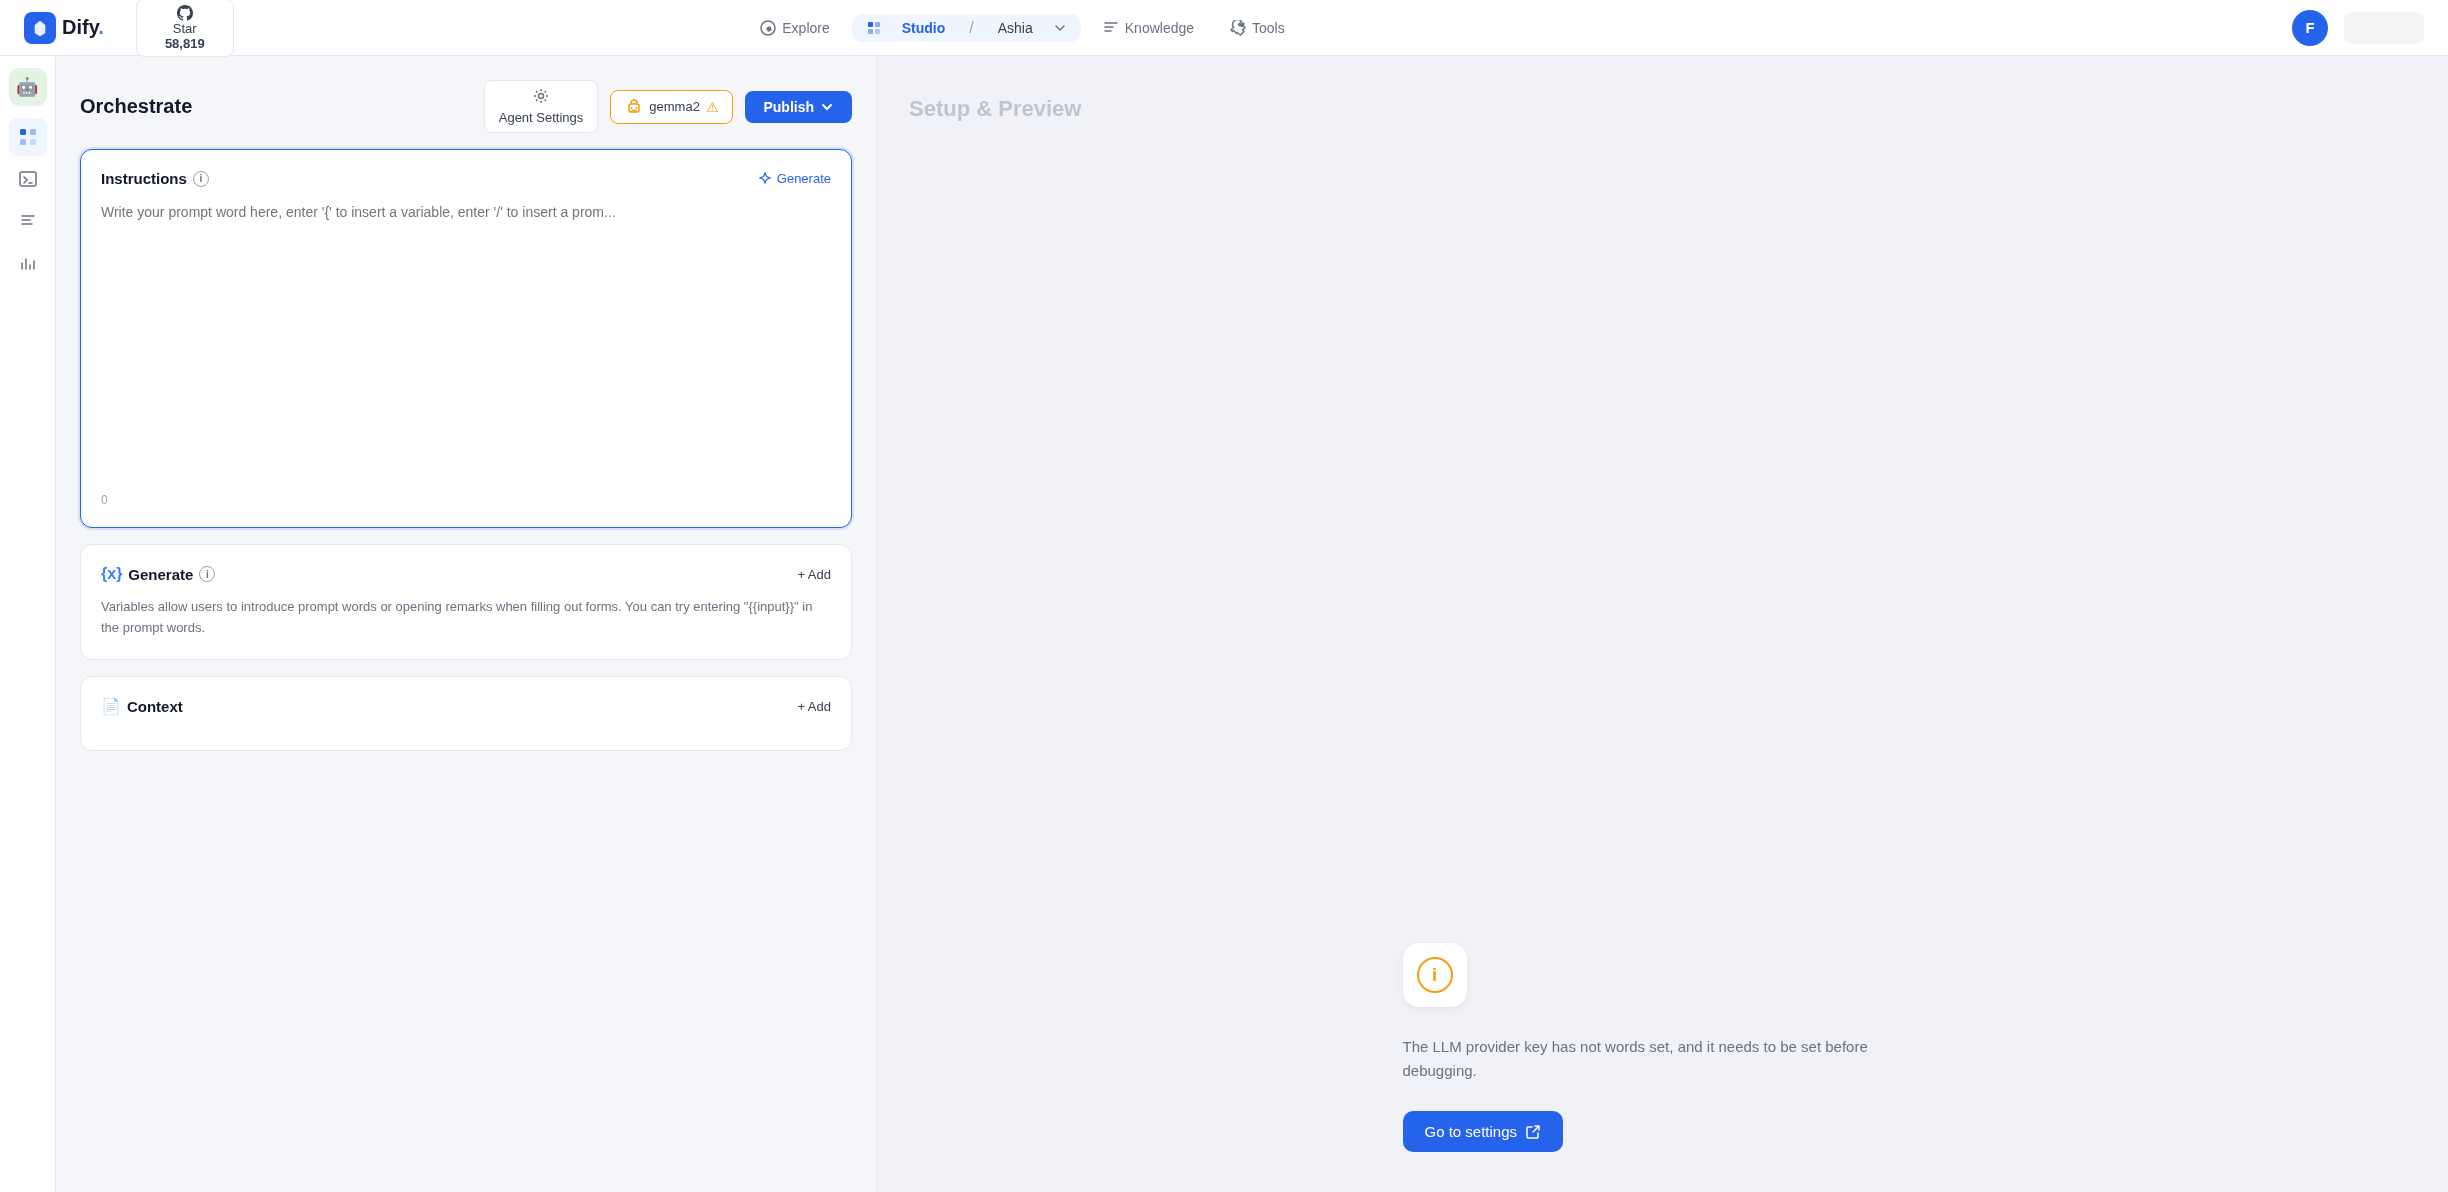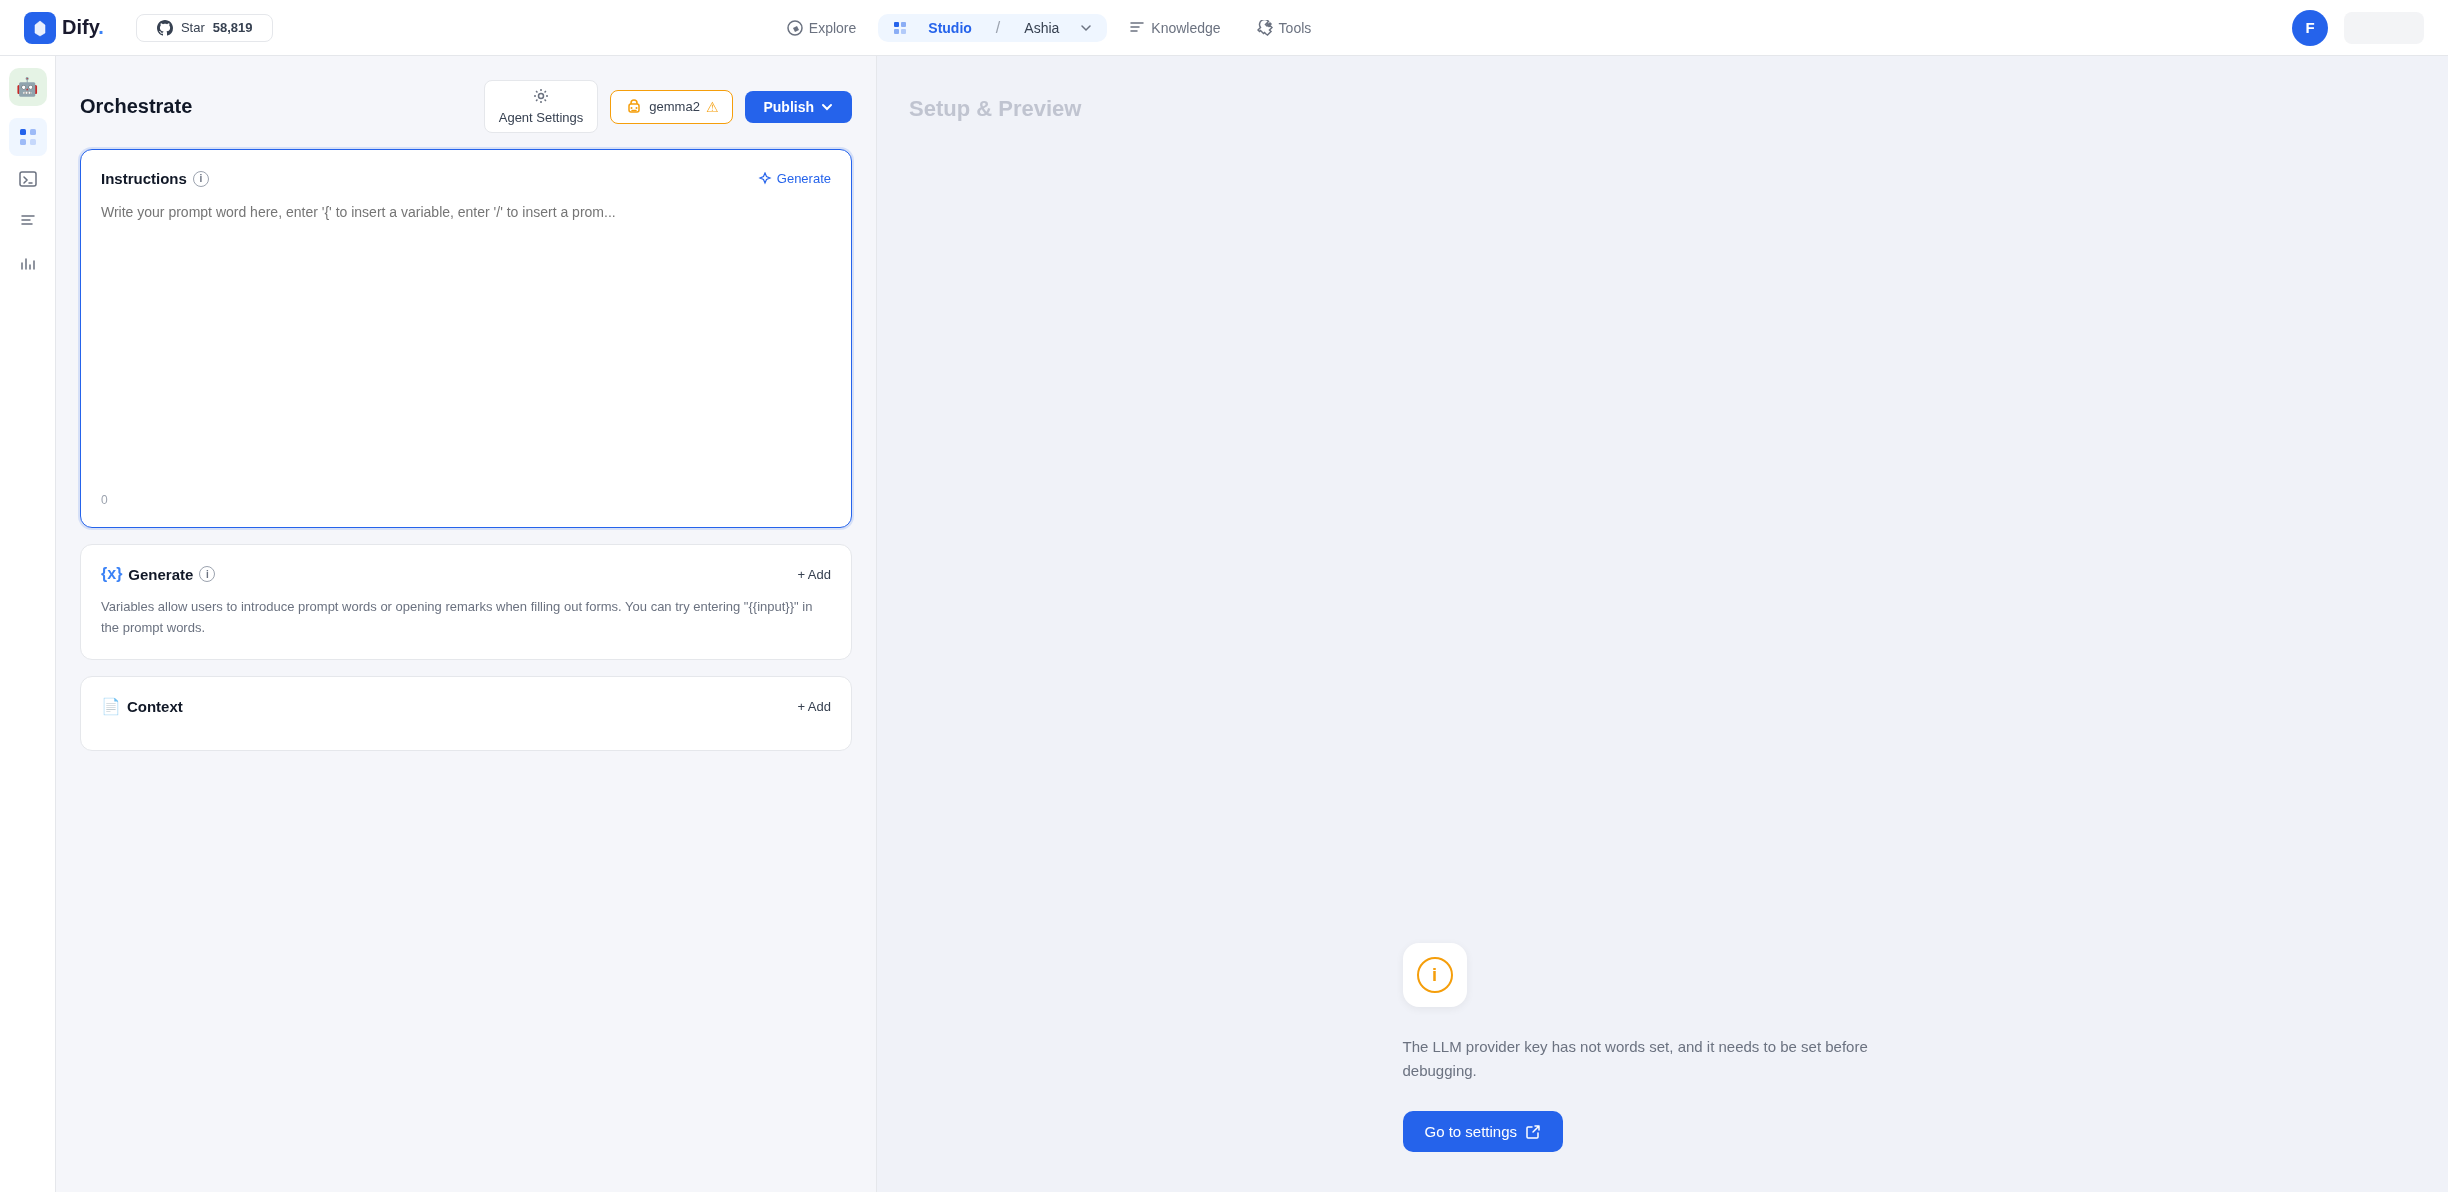--- a/index.html
+++ b/index.html
@@ -9,21 +9,21 @@
     .topnav {
       display: flex; align-items: center; background: #fff;
       border-bottom: 1px solid #e5e7eb; padding: 0 24px; height: 56px;
       position: fixed; top: 0; left: 0; right: 0; z-index: 100;
       gap: 32px;
     }
     .topnav-logo { display: flex; align-items: center; gap: 6px; font-weight: 700; font-size: 20px; color: #1d4ed8; text-decoration: none; }
     .topnav-logo .logo-text { color: #1a1a2e; font-size: 20px; font-weight: 700; }
     .topnav-logo .logo-dot { color: #3b82f6; }
 
-    .github-star { display: flex; align-items: center; gap: 8px; border: 1px solid #e5e7eb; border-radius: 8px; padding: 5px 20px; font-size: 13px; color: #374151; cursor: pointer; background: #fff; }
+    .github-star { display: flex; align-items: center; border: 1px solid #e5e7eb; border-radius: 8px; padding: 5px 28px; font-size: 13px; color: #374151; cursor: pointer; background: #fff; flex-direction: column; }
     .star-count { font-weight: 600; }
 
     .nav-center { display: flex; align-items: center; gap: 8px; margin-left: auto; margin-right: auto; }
     .nav-item { display: flex; align-items: flex-end; gap: 6px; padding: 6px 14px; border-radius: 8px; font-size: 14px; color: #6b7280; cursor: pointer; text-decoration: none; }
     .nav-studio { display: flex; align-items: center; gap: 20px; background: #eff6ff; border-radius: 10px; padding: 5px 14px; }
     .nav-studio .studio-label { color: #2563eb; font-weight: 600; font-size: 14px; }
     .nav-studio .slash { color: #9ca3af; margin: 0 4px; }
     .nav-studio .workspace { color: #374151; font-size: 14px; }
 
     .nav-right { display: flex; align-items: center; gap: 16px; margin-left: auto; }

